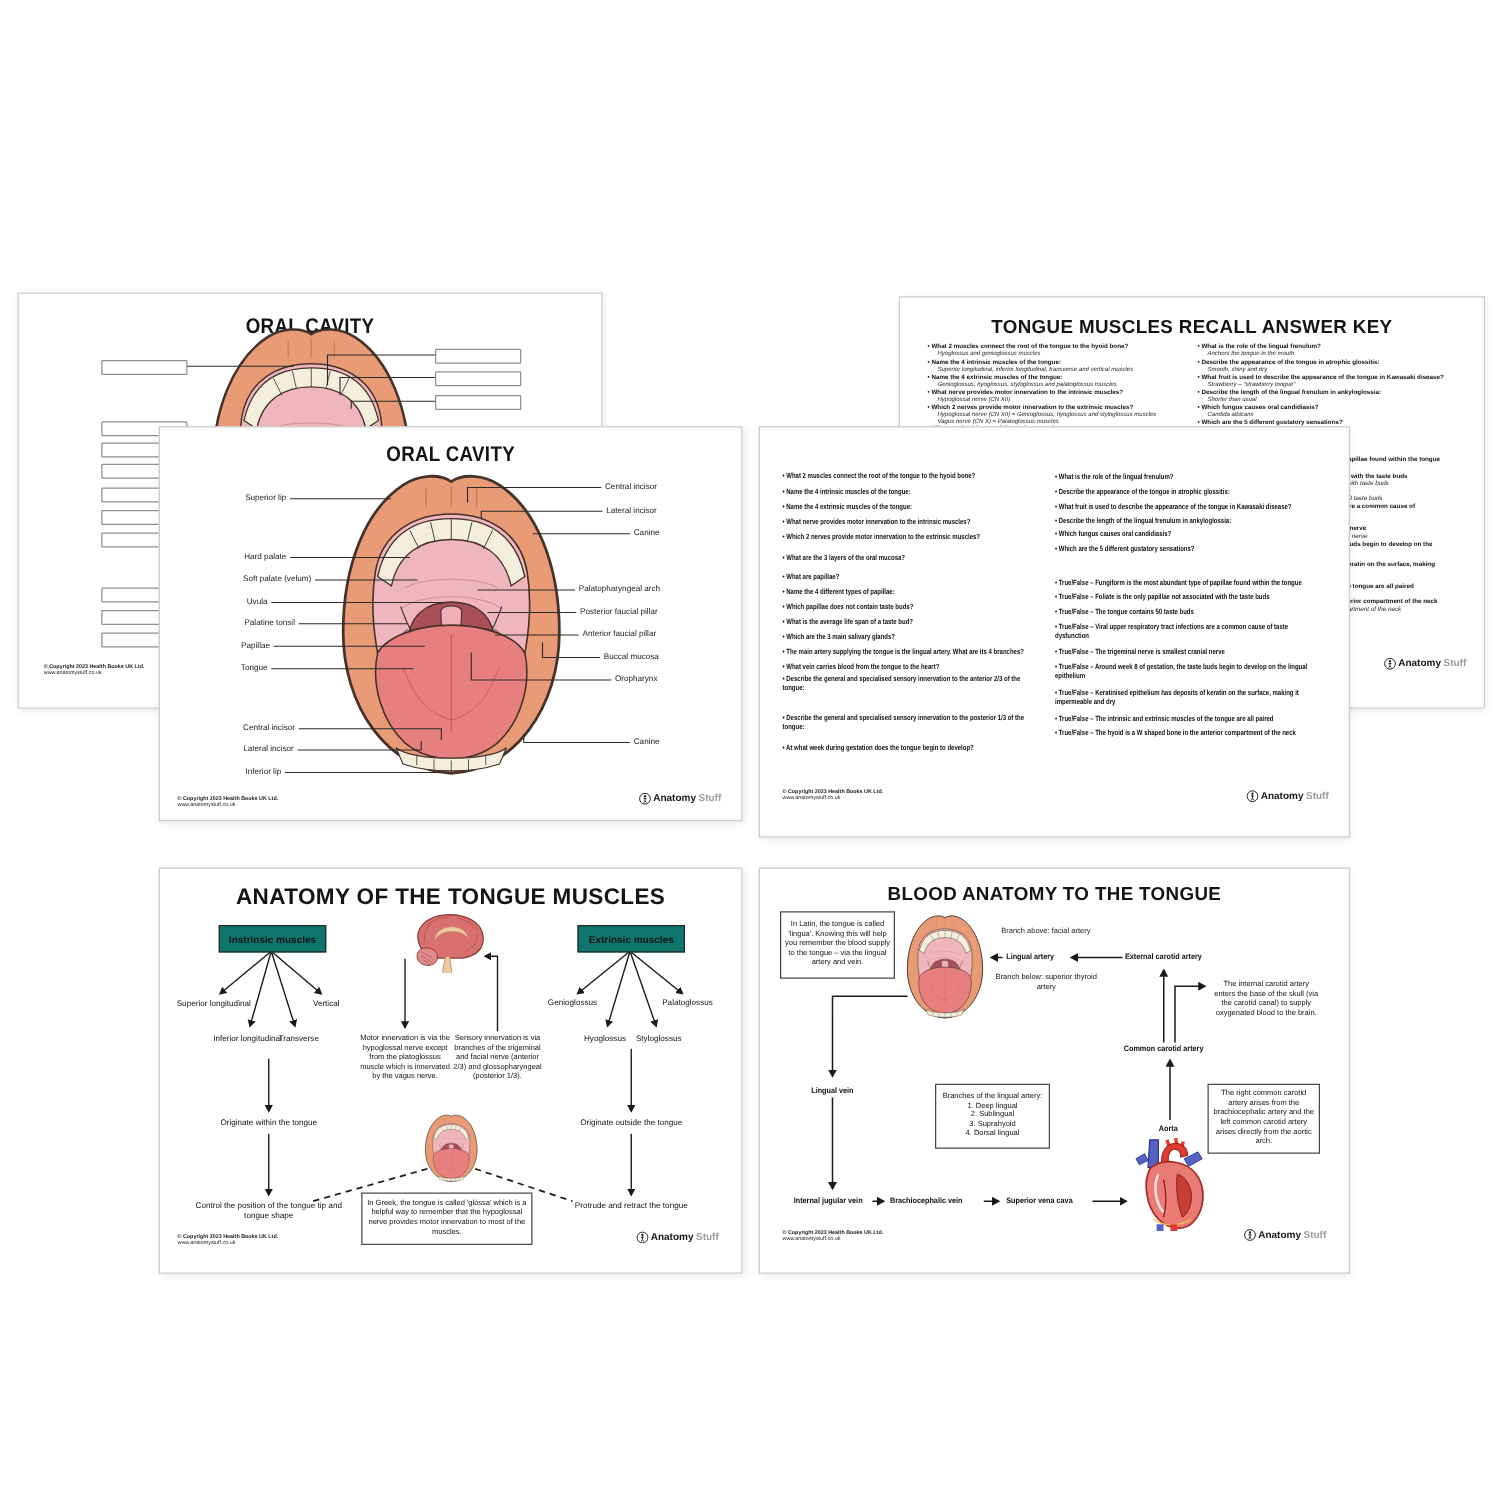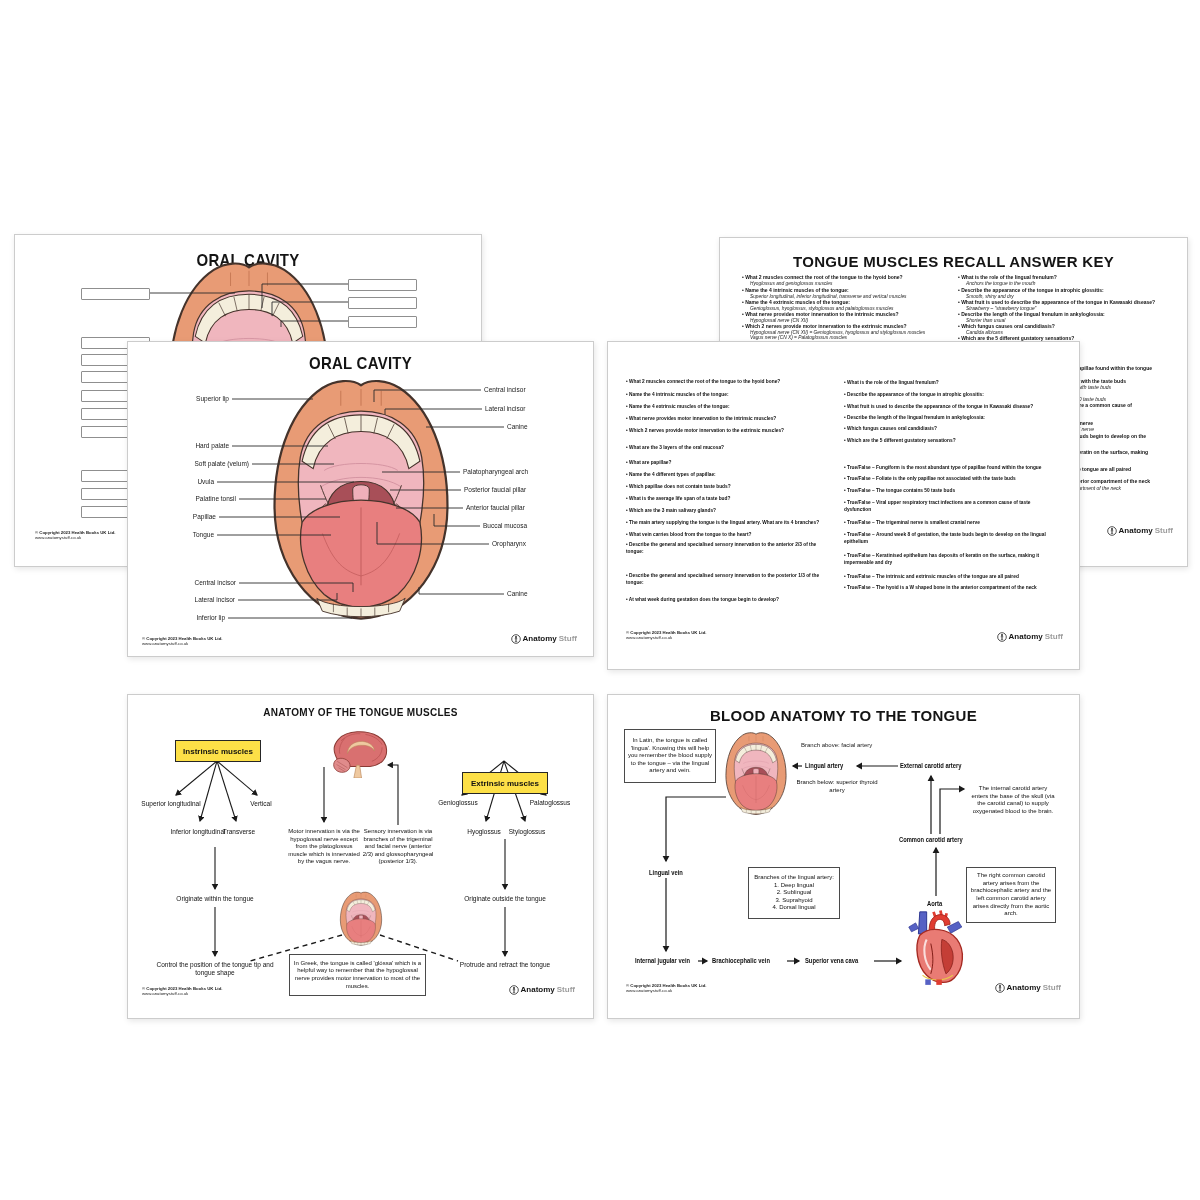--- a/index.html
+++ b/index.html
@@ -22,21 +22,21 @@
   .frq{font-weight:700;color:#101010;}
   .fra{font-style:italic;color:#222;}
   .bullet::before{content:"• ";}
   
   .colwrap{position:absolute;top:0;transform:scaleX(.8);transform-origin:0 0;}
   .qq{position:absolute;left:0;font-size:6px;font-weight:700;line-height:7.4px;white-space:nowrap;color:#101010;}
   .w{white-space:normal;width:256px;}
   
   .ml{position:absolute;font-size:6.5px;line-height:7.5px;text-align:center;color:#111;}
   .note{position:absolute;font-size:6px;line-height:7.6px;text-align:center;color:#111;}
-  .bx{position:absolute;border:1.3px solid #262626;background:#fde047;display:flex;align-items:center;justify-content:center;
+  .bx{position:absolute;border:1.3px solid #262626;background:#0f766e;display:flex;align-items:center;justify-content:center;
       font-weight:700;font-size:8px;color:#111;}
   .nbx{position:absolute;border:1px solid #4a4a4a;background:#fff;font-size:6px;line-height:7.6px;text-align:center;
        color:#111;display:flex;align-items:center;justify-content:center;padding:2px;box-sizing:border-box;}
   .bn{position:absolute;font-size:6.3px;font-weight:700;color:#0e0e0e;white-space:nowrap;transform:scaleX(.92);transform-origin:0 0;}
   .pl{position:absolute;font-size:6px;color:#1a1a1a;white-space:nowrap;}
   
   .cr{position:absolute;font-size:4.3px;line-height:5.4px;color:#222;font-weight:700;white-space:nowrap;}
   .cr .u{font-weight:400;}
   .logo{position:absolute;display:flex;align-items:flex-start;gap:2px;font-size:8px;white-space:nowrap;}
   .logo .lgi{width:10px;height:10px;display:inline-block;}
@@ -253,21 +253,21 @@
             <circle cx="6.5" cy="6.5" r="5.6" fill="none" stroke="#1c1c1c" stroke-width="1"></circle>
             <circle cx="6.5" cy="3.9" r="1.2" fill="#1c1c1c"></circle>
             <path d="M6.5 5.2V8.4M4.9 6.3h3.2M6.5 8.4L5.2 10.6M6.5 8.4l1.3 2.2" stroke="#1c1c1c" stroke-width=".9" fill="none"></path>
           </svg></span>
       <b>Anatomy</b>
         <span class="gray">Stuff</span>
     </div>
   </div>
 
   <div class="sheet" style="left:127px;top:694px;width:465px;height:323px;z-index:1;">
-    <div class="ttl" style="top:12px;font-size:10px;">ANATOMY OF THE TONGUE MUSCLES</div>
+    <div class="ttl" style="top:12px;font-size:18px;">ANATOMY OF THE TONGUE MUSCLES</div>
     <svg class="ov">
       <defs>
           <marker id="ah5" markerWidth="7" markerHeight="7" refX="4.5" refY="3" orient="auto">
             <path d="M0 0L5.5 3L0 6Z" fill="#1a1a1a"></path>
           </marker>
         </defs>
       <g stroke="#1a1a1a" stroke-width="1.1" fill="none">
         <path d="M89 66L48 100" marker-end="url(#ah5)"></path>
         <path d="M89 66L72 126" marker-end="url(#ah5)"></path>
         <path d="M89 66L108 126" marker-end="url(#ah5)"></path>
@@ -282,21 +282,21 @@
         <path d="M377 212V261" marker-end="url(#ah5)"></path>
         <path d="M196 72V127" marker-end="url(#ah5)"></path>
         <path d="M270 130V70H260" marker-end="url(#ah5)"></path>
       </g>
       <g stroke="#1a1a1a" stroke-width="1.4" stroke-dasharray="5 4" fill="none">
         <path d="M214 240L122 266"></path>
         <path d="M252 240L330 266"></path>
       </g>
     </svg>
     <div class="bx" style="left:47px;top:45px;width:84px;height:20px;">Instrinsic muscles</div>
-    <div class="bx" style="left:334px;top:45px;width:84px;height:20px;margin-top:32px;">Extrinsic muscles</div>
+    <div class="bx" style="left:334px;top:45px;width:84px;height:20px;">Extrinsic muscles</div>
     <div class="ml" style="left:13px;top:105px;width:60px;">Superior longitudinal</div>
     <div class="ml" style="left:40px;top:133px;width:60px;">Inferior longitudinal</div>
     <div class="ml" style="left:81px;top:133px;width:60px;">Transverse</div>
     <div class="ml" style="left:103px;top:105px;width:60px;">Vertical</div>
     <div class="ml" style="left:300px;top:104px;width:60px;">Genioglossus</div>
     <div class="ml" style="left:326px;top:133px;width:60px;">Hyoglossus</div>
     <div class="ml" style="left:369px;top:133px;width:60px;">Styloglossus</div>
     <div class="ml" style="left:392px;top:104px;width:60px;">Palatoglossus</div>
     <div class="ml" style="left:37px;top:200px;width:100px;">Originate within the tongue</div>
     <div class="ml" style="left:27px;top:266px;width:120px;">Control the position of the tongue tip and tongue shape</div>

